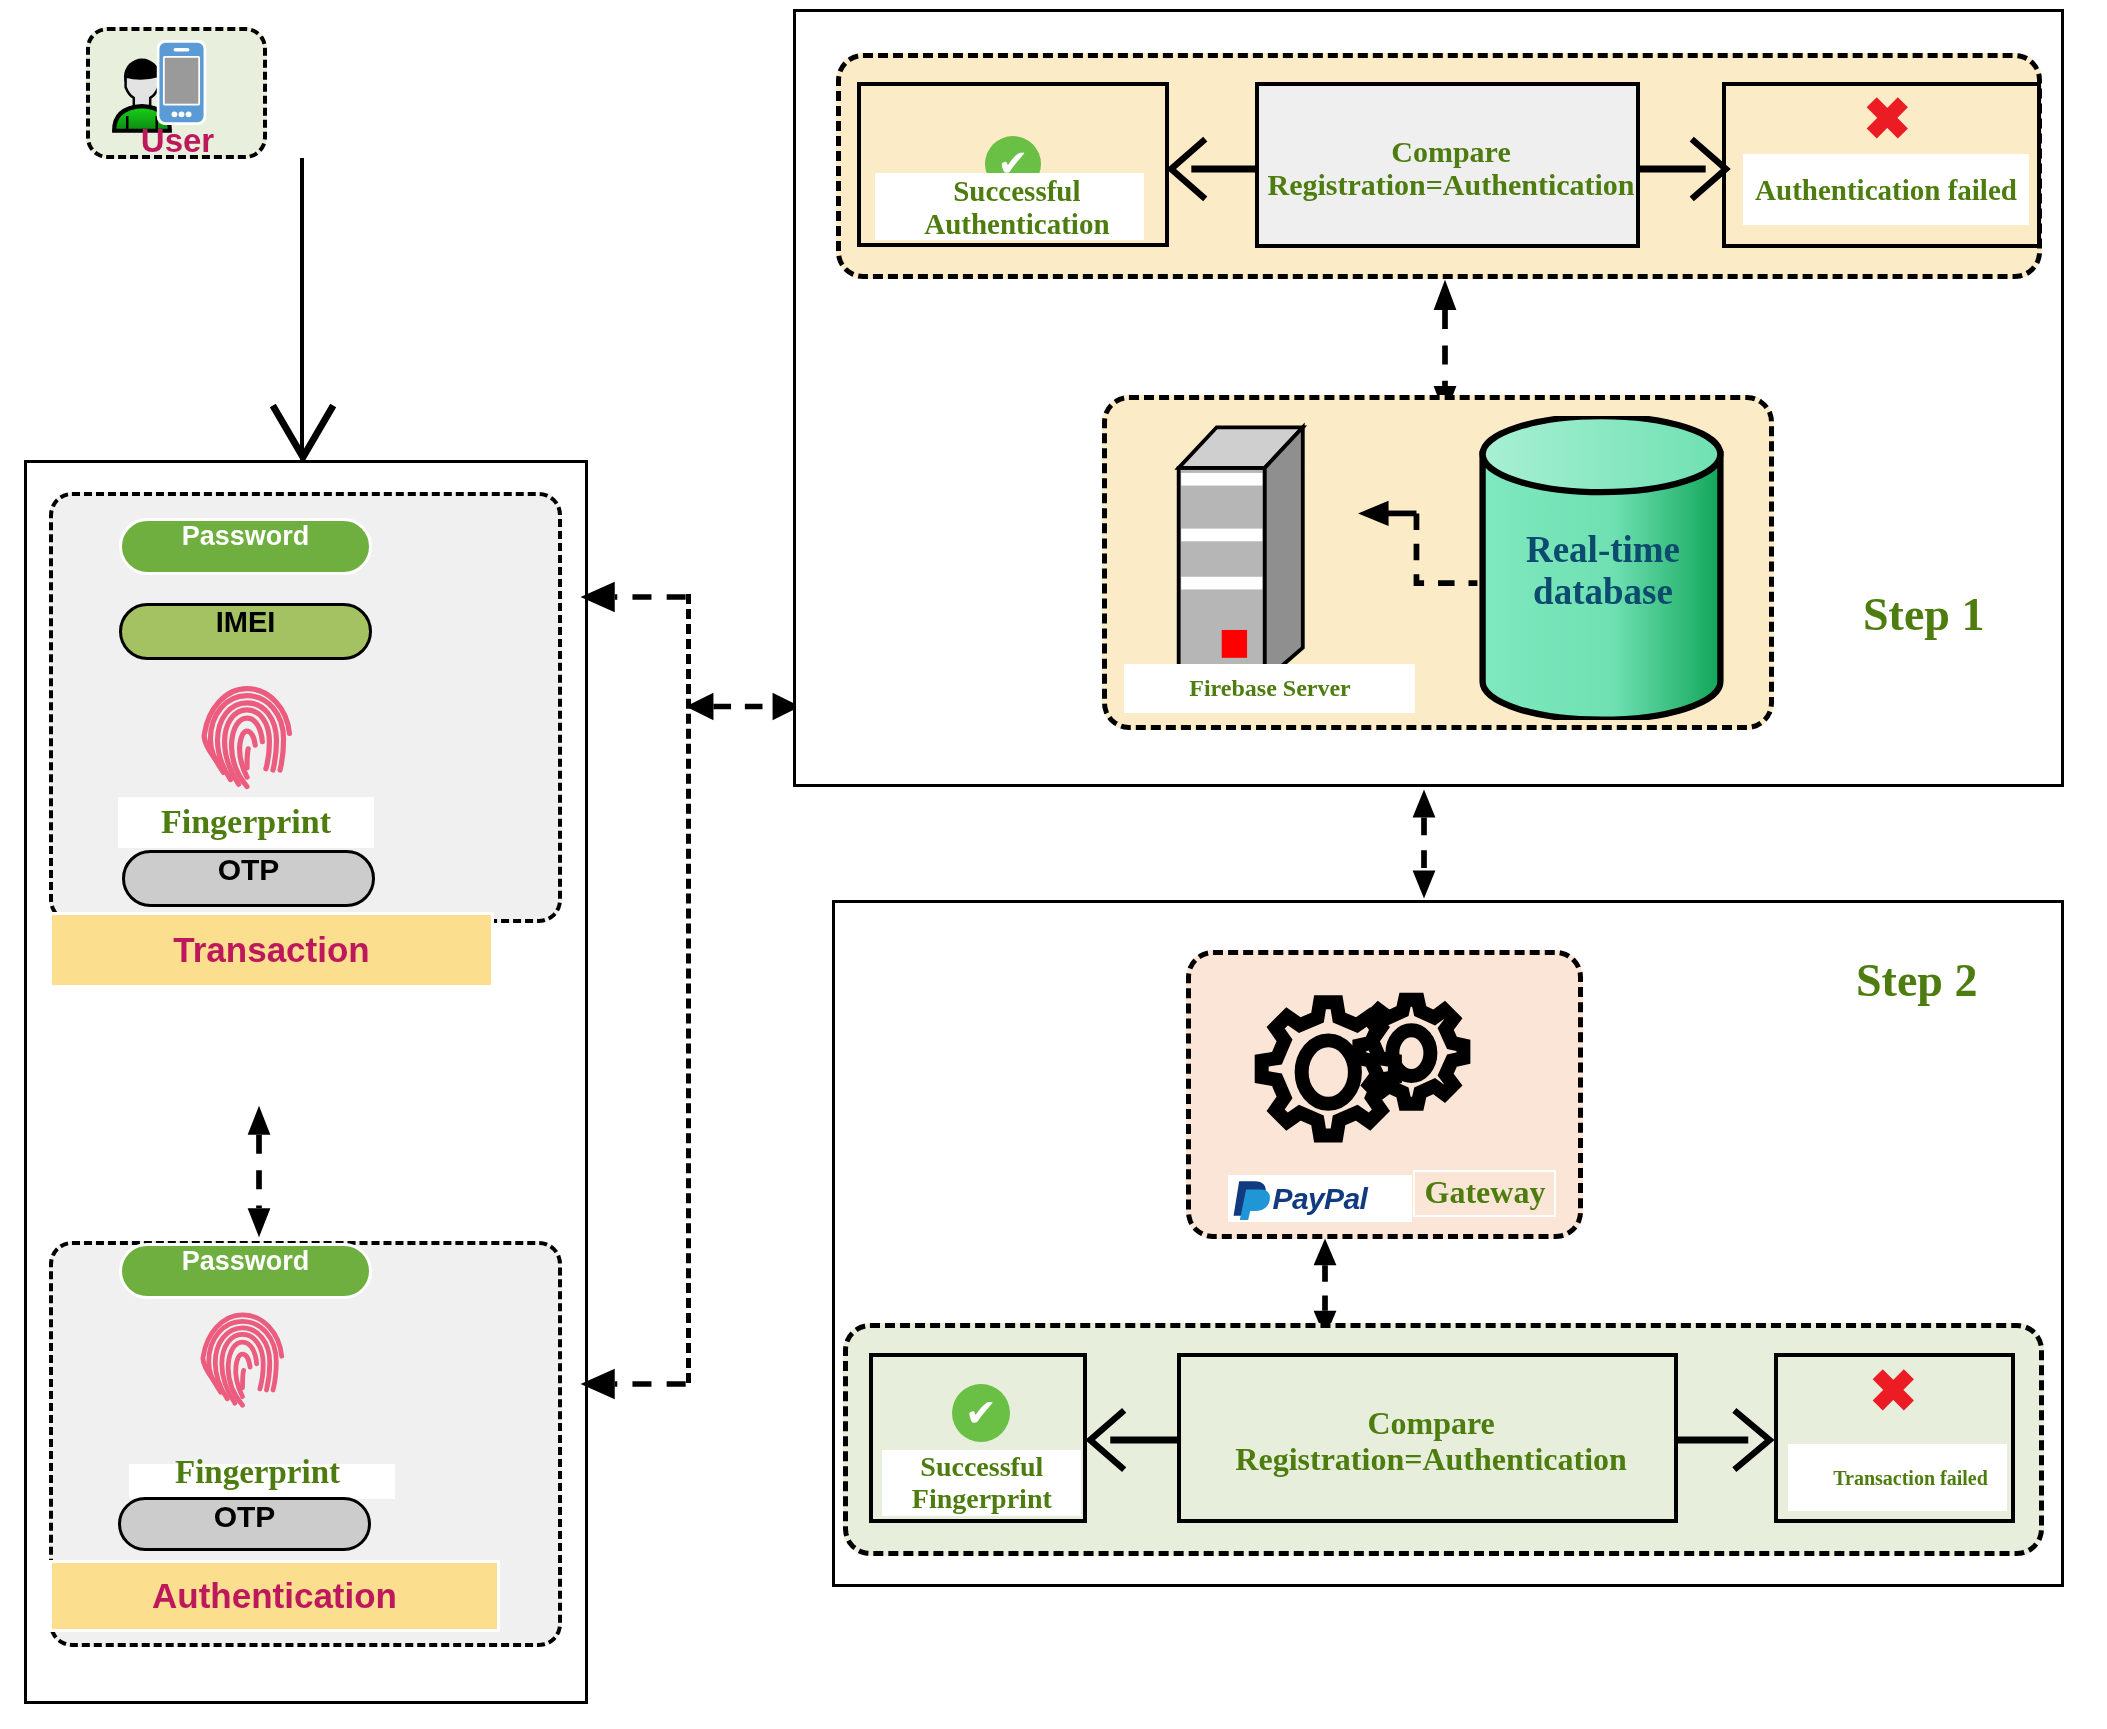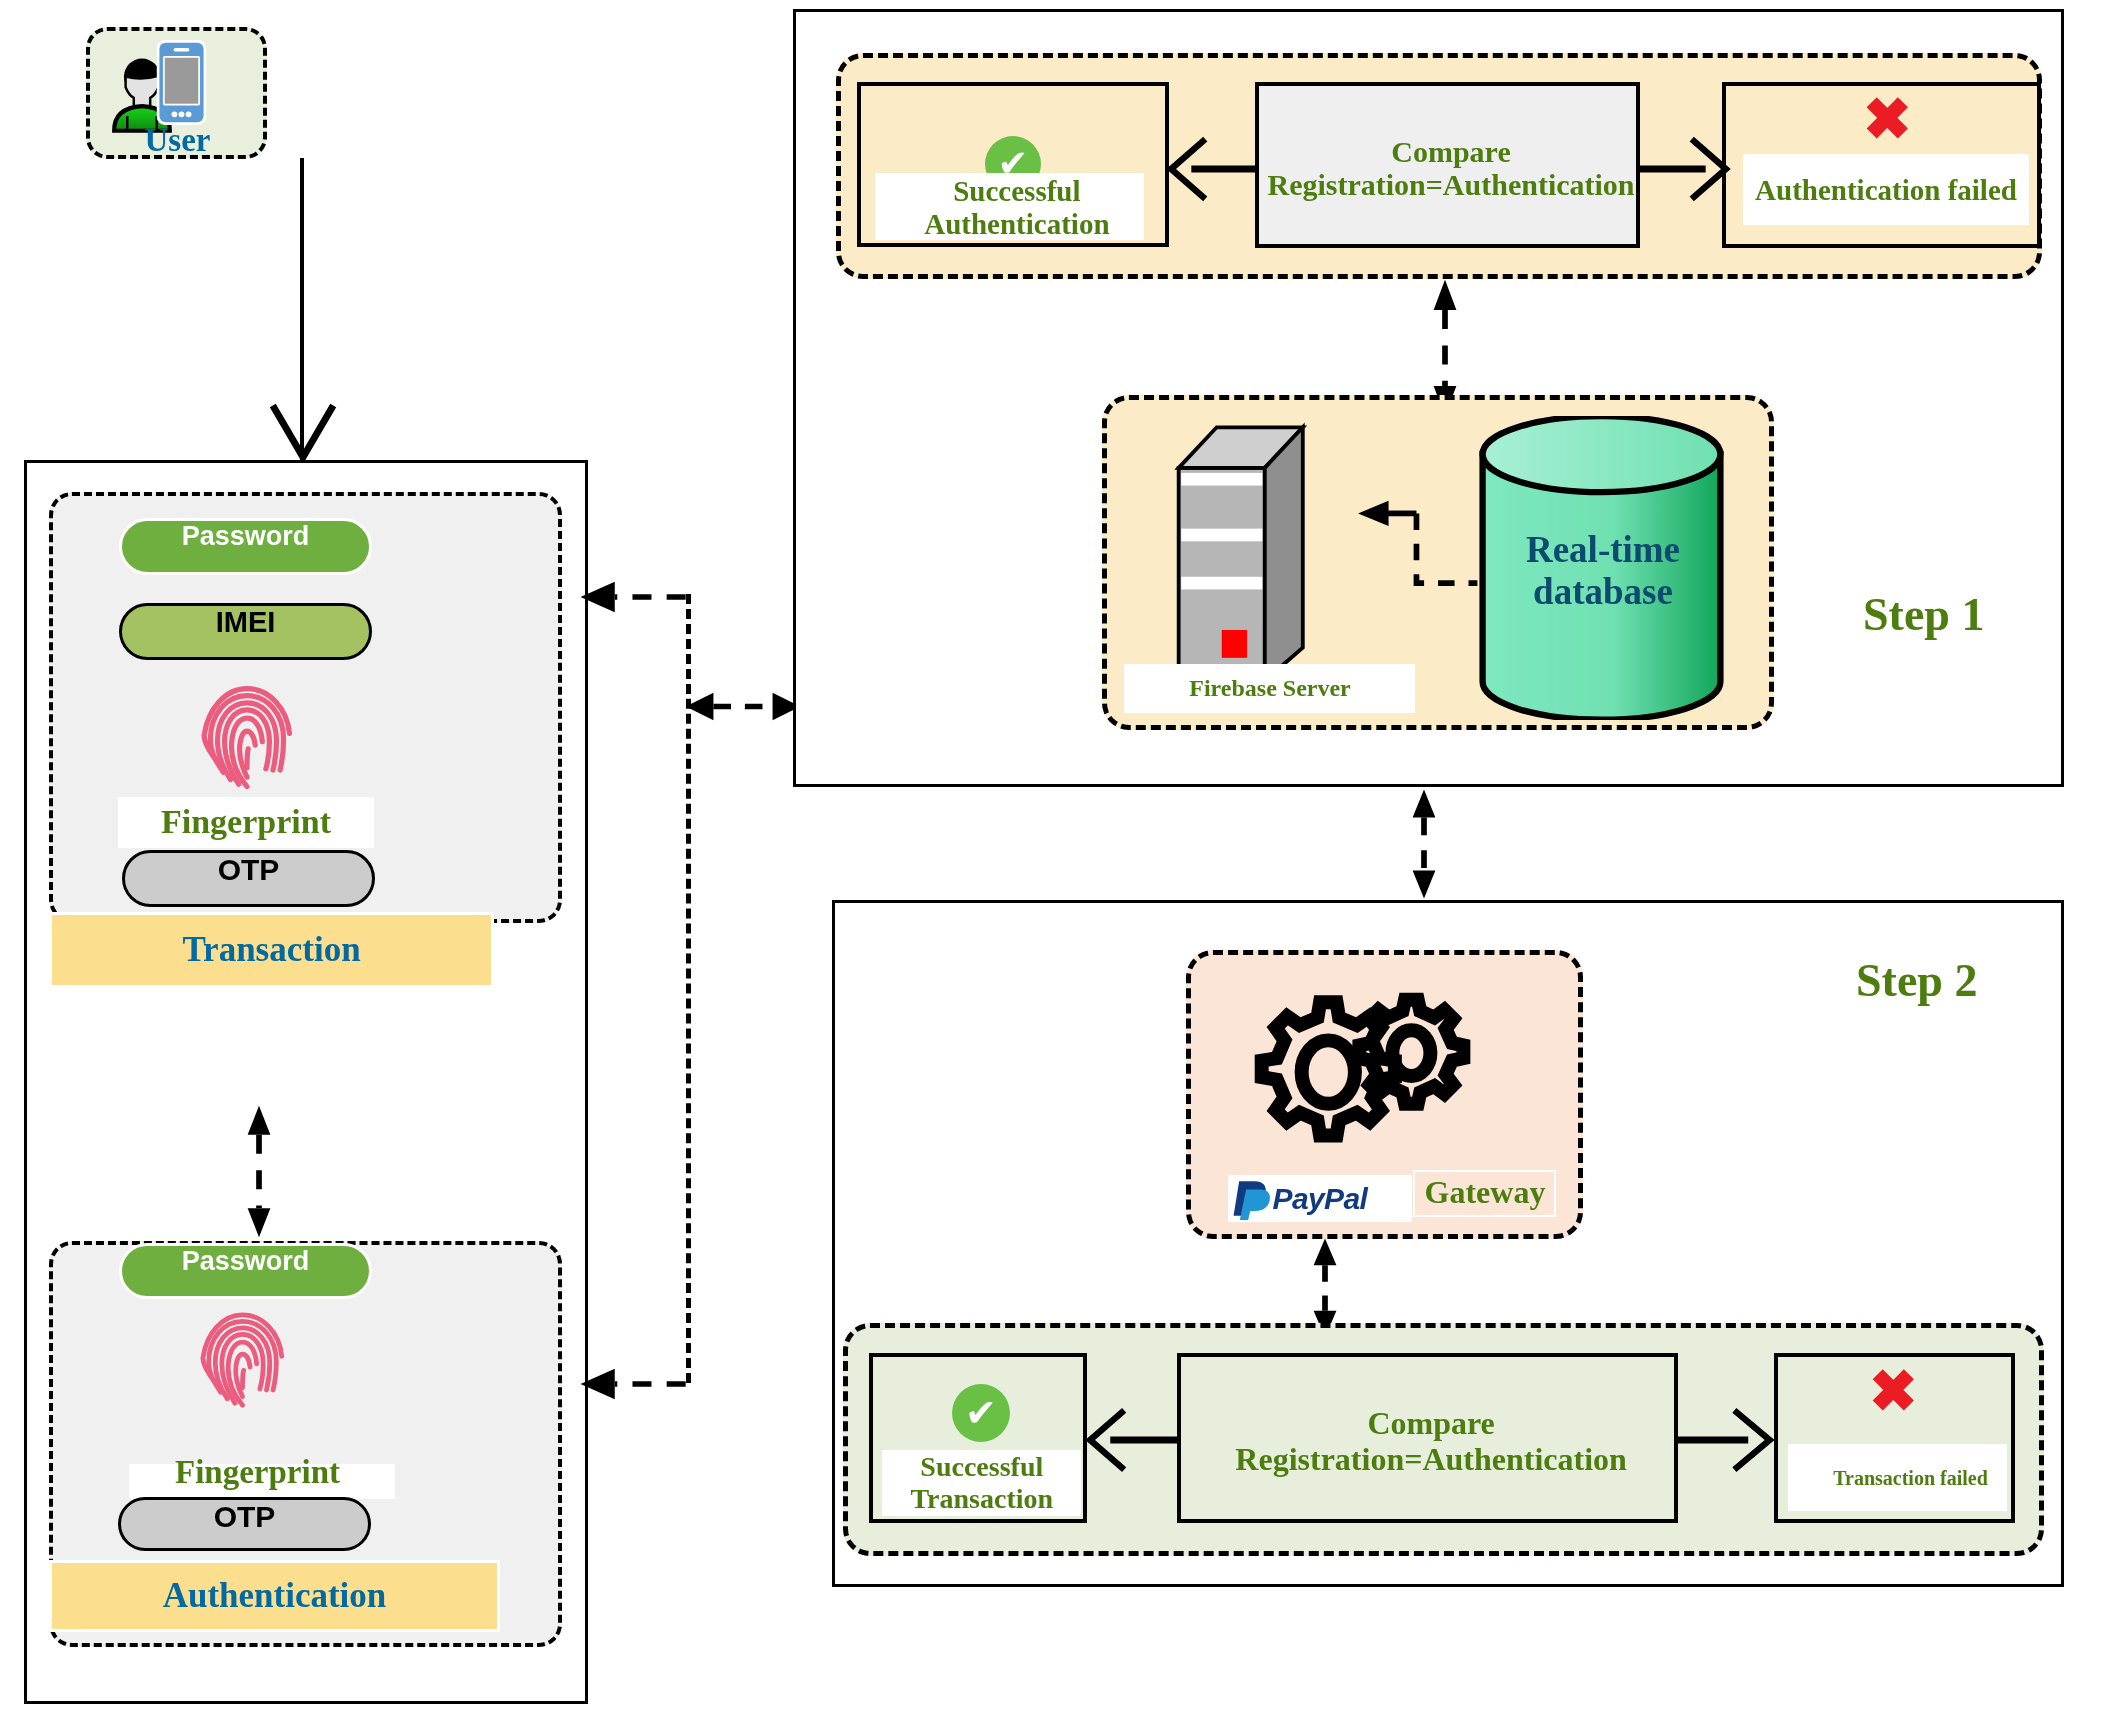--- a/index.html
+++ b/index.html
@@ -9,21 +9,21 @@
   .abs{position:absolute;box-sizing:border-box;}
   .solidbox{border:3.8px solid #000;background:#fff;}
   .dashbox{border:5px dashed #000;border-radius:25px;}
 
   .pill{border-radius:633px;display:flex;justify-content:center;
         font-weight:bold;box-sizing:border-box;}
 
   .lbl-serif{font-family:"Liberation Serif",serif;font-weight:bold;color:#4d7c0f;
              display:flex;align-items:center;justify-content:center;text-align:center;
              line-height:1.12;}
-  .lbl-sans{font-family:Liberation Serif, serif;font-weight:bold;color:#0369a1;
+  .lbl-sans{font-family:Liberation Sans, sans-serif;font-weight:bold;color:#be185d;
             display:flex;align-items:center;justify-content:center;}
 
   .vline{position:absolute;background:#000;}
 
   .dashline-v{position:absolute;width:0;border-left:5.7px dashed #000;}
 
   .whitestrip{background:#fff;}
 
   
   .check{border-radius:50%;background:#6abf45;display:flex;align-items:center;justify-content:center;color:#fff;}
@@ -275,21 +275,21 @@
     <path d="M33 46 L33 118" stroke="#000" stroke-width="9" stroke-dasharray="26 22" fill="none"></path>
     <path d="M33 4 L15 46 L51 46 Z" fill="#000"></path>
     <path d="M33 160 L15 118 L51 118 Z" fill="#000"></path>
   </svg>
 
   <div class="abs dashbox" style="left:843px;top:1323px;width:1201px;height:233px;background:#E7EFDC;border-width:5px;border-radius:27px;"></div>
 
   <div class="innerbox" style="left:869px;top:1353px;width:218px;height:170px;background:#E7EFDC;">
     <div class="check" style="width:58px;height:58px;font-size:38px;position:absolute;left:79px;top:27px;">✔</div>
     <div class="whitestrip" style="position:absolute;left:9px;top:93px;width:199px;height:66px;"></div>
-    <div class="lbl-serif" style="position:absolute;left:3.8px;top:90px;width:210px;height:71px;font-size:28px;">Successful Transaction</div>
+    <div class="lbl-serif" style="position:absolute;left:3.8px;top:90px;width:210px;height:71px;font-size:28px;">Successful Fingerprint</div>
   </div>
 
   <div class="innerbox" style="left:1177px;top:1353px;width:501px;height:170px;background:#E7EFDC;">
     <div class="lbl-serif" style="position:absolute;left:7.6px;top:3.8px;width:485px;height:162px;font-size:32px;">Compare Registration=Authentication</div>
   </div>
 
   <div class="innerbox" style="left:1774px;top:1353px;width:241px;height:170px;background:#E7EFDC;">
     <div class="xmark" style="position:absolute;left:91px;top:5px;font-size:58px;">✖</div>
     <div class="whitestrip" style="position:absolute;left:10px;top:87px;width:219px;height:67px;"></div>
     <div class="lbl-serif" style="position:absolute;left:16px;top:84px;width:233px;height:75px;font-size:20px;">Transaction failed</div>

